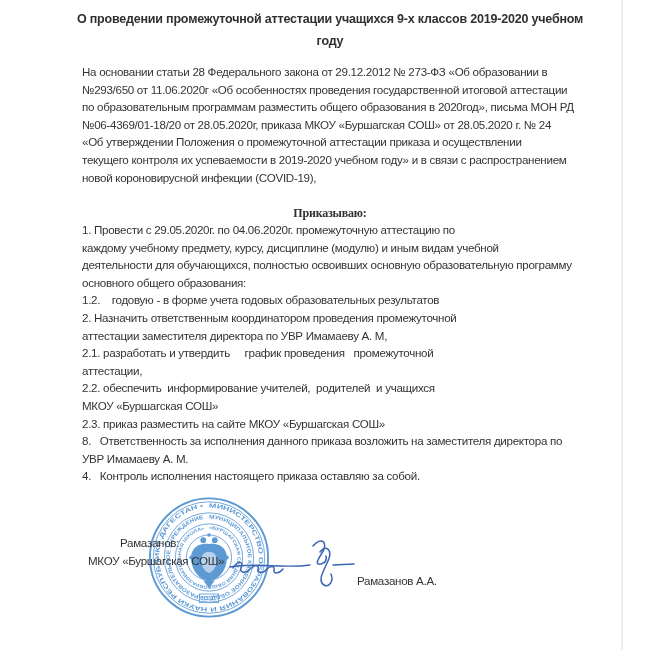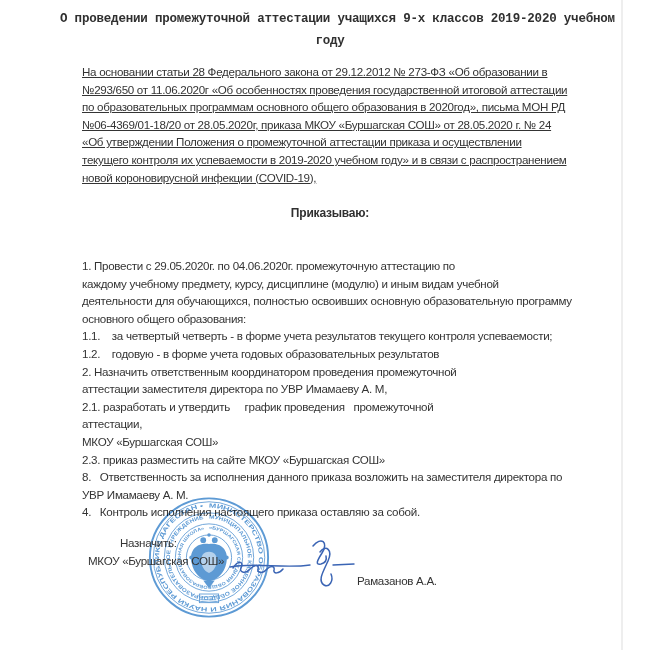--- a/index.html
+++ b/index.html
@@ -8,34 +8,35 @@
     background:#ffffff;
     font-family:"Liberation Sans", sans-serif;
     color:var(--text,#343434);
   }
   .page-edge{
     position:absolute;top:0;bottom:0;width:2px;background:#eeeeee;
   }
   .doc-title{
     position:absolute;left:60px;top:8px;width:540px;
     text-align:center;font-size:12.5px;font-weight:bold;
-    letter-spacing:-0.2px;line-height:22px;color:#303030;font-family:Liberation Mono, monospace;
+    letter-spacing:-0.2px;line-height:22px;color:#303030;
   }
   .preamble{
     position:absolute;left:82px;top:63px;width:530px;
-    font-size:11.6px;line-height:17.6px;letter-spacing:-0.3px;text-decoration:underline;
+    font-size:11.6px;line-height:17.6px;letter-spacing:-0.3px;
   }
   .order-heading{
     position:absolute;left:60px;top:205px;width:540px;text-align:center;
     font-size:12px;font-weight:bold;letter-spacing:-0.2px;line-height:17.6px;
     color:#303030;
+    font-family:Liberation Serif, serif;
   }
   .order-body{
     position:absolute;left:82px;top:221px;width:540px;
-    font-size:11.6px;line-height:17.6px;letter-spacing:-0.3px;margin-top:36px;
+    font-size:11.6px;line-height:17.6px;letter-spacing:-0.3px;
   }
   .line{white-space:pre;}
   .sig-label{position:absolute;font-size:11.6px;letter-spacing:-0.3px;z-index:3;}
   .director-label{left:120px;top:536px;}
   .org-label{left:88px;top:554px;}
   .signer-name{left:357px;top:574px;}
   .stamp{
     position:absolute;left:146px;top:496px;z-index:2;
     mix-blend-mode:multiply;opacity:0.9;
   }
@@ -56,48 +57,48 @@
   <div class="page-edge" style="left:621px"></div>
 
   <div class="doc-title">
     <div class="line">О проведении промежуточной аттестации учащихся 9-х классов 2019-2020 учебном</div>
     <div class="line">году</div>
   </div>
 
   <div class="preamble">
     <div class="line">На основании статьи 28 Федерального закона от 29.12.2012 № 273-ФЗ «Об образовании в</div>
     <div class="line">№293/650 от 11.06.2020г «Об особенностях проведения государственной итоговой аттестации</div>
-    <div class="line">по образовательных программам основного общего образования в 2020год», письма МОН РД</div>
+    <div class="line">по образовательным программам разместить общего образования в 2020год», письма МОН РД</div>
     <div class="line">№06-4369/01-18/20 от 28.05.2020г, приказа МКОУ «Буршагская СОШ» от 28.05.2020 г. № 24</div>
     <div class="line">«Об утверждении Положения о промежуточной аттестации приказа и осуществлении</div>
     <div class="line">текущего контроля их успеваемости в 2019-2020 учебном году» и в связи с распространением</div>
     <div class="line">новой короновирусной инфекции (COVID-19),</div>
   </div>
 
   <div class="order-heading">Приказываю:</div>
 
   <div class="order-body">
     <div class="line">1. Провести с 29.05.2020г. по 04.06.2020г. промежуточную аттестацию по</div>
     <div class="line">каждому учебному предмету, курсу, дисциплине (модулю) и иным видам учебной</div>
     <div class="line">деятельности для обучающихся, полностью освоивших основную образовательную программу</div>
     <div class="line">основного общего образования:</div>
-    <div class="line">1.1.    за четвертый четверть - в форме учета результатов текущего контроля успеваемости;</div>
     <div class="line">1.2.    годовую - в форме учета годовых образовательных результатов</div>
     <div class="line">2. Назначить ответственным координатором проведения промежуточной</div>
     <div class="line">аттестации заместителя директора по УВР Имамаеву А. М,</div>
     <div class="line">2.1. разработать и утвердить     график проведения   промежуточной</div>
     <div class="line">аттестации,</div>
+    <div class="line">2.2. обеспечить  информирование учителей,  родителей  и учащихся</div>
     <div class="line">МКОУ «Буршагская СОШ»</div>
     <div class="line">2.3. приказ разместить на сайте МКОУ «Буршагская СОШ»</div>
     <div class="line">8.   Ответственность за исполнения данного приказа возложить на заместителя директора по</div>
     <div class="line">УВР Имамаеву А. М.</div>
     <div class="line">4.   Контроль исполнения настоящего приказа оставляю за собой.</div>
   </div>
 
-  <div class="sig-label director-label">Назначить:</div>
+  <div class="sig-label director-label">Рамазанов:</div>
   <div class="sig-label org-label">МКОУ «Буршагская СОШ»</div>
   <div class="sig-label signer-name">Рамазанов А.А.</div>
 
   <svg class="stamp" width="126" height="123" viewBox="0 0 128 128" aria-hidden="true">
     <defs>
       <path id="rO" d="M64,12 a52,52 0 1 1 -0.01,0"></path>
       <path id="rM" d="M64,23.5 a40.5,40.5 0 1 1 -0.01,0"></path>
       <path id="rI" d="M64,34.5 a29.5,29.5 0 1 1 -0.01,0"></path>
       <filter id="soft">
           <feGaussianBlur stdDeviation="0.35"></feGaussianBlur>

